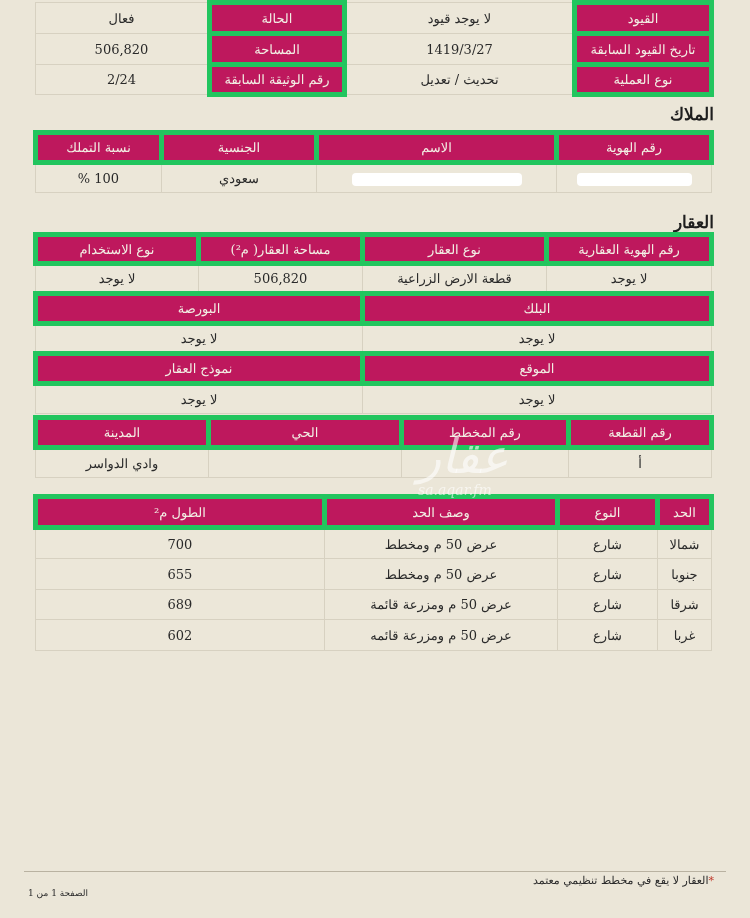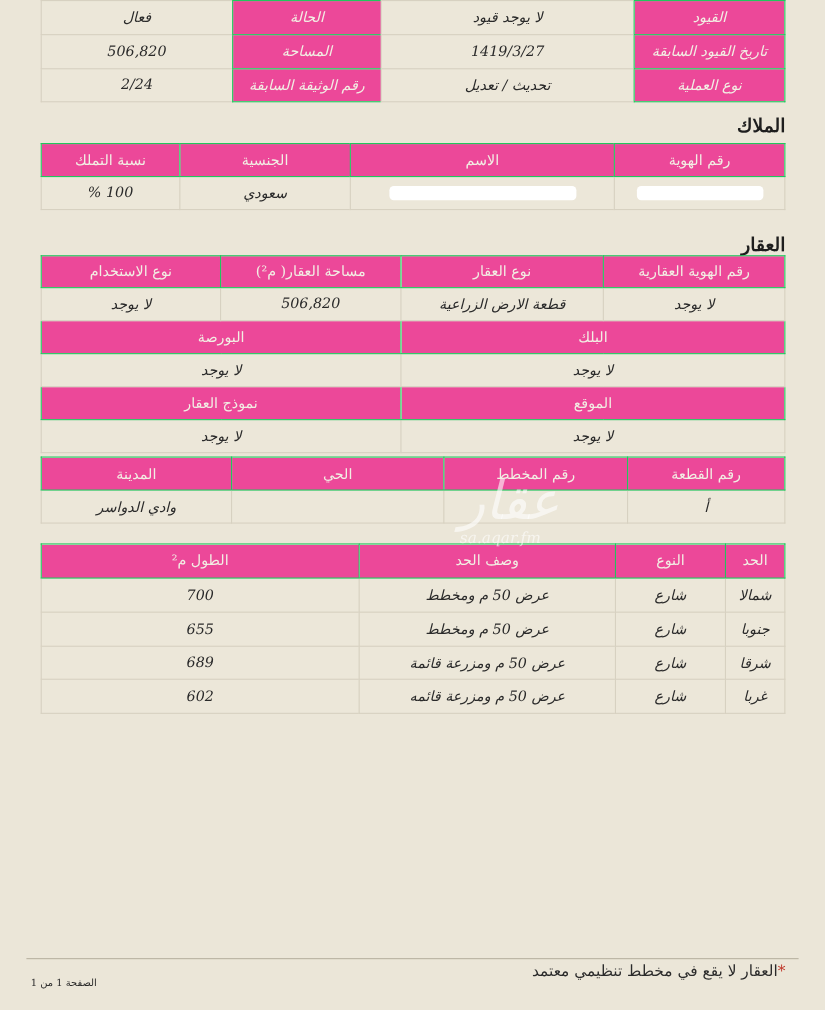--- a/index.html
+++ b/index.html
@@ -16,42 +16,42 @@
   td, th {
     border: 1px solid #d7d1c1;
     text-align: center;
     font-size: 13px;
     font-weight: normal;
     padding: 0;
     overflow: hidden;
     white-space: nowrap;
   }
   th, td.h {
-    background: #ec4899;
+    background: #be185d;
     color: #f2efe4;
-    border: 1px solid #22c55e;
-  }
-  td { background: #ece7d9; font-style: italic; }
+    border: 5px solid #22c55e;
+  }
+  td { background: #ece7d9; }
   .section-title {
     position: absolute; right: 36px;
     font-size: 17px; font-weight: bold; color: #1e1e1e;
   }
   .watermark {
     position: absolute; left: 418px; top: 430px; width: 120px;
     text-align: left; color: rgba(255,255,255,0.6);
     direction: ltr; pointer-events: none; font-style: italic;
   }
   .watermark .big { font-size: 48px; font-family: "DejaVu Sans", sans-serif; line-height: 52px; }
   .watermark .small { font-size: 14px; font-family: "DejaVu Serif", serif; }
   .redact {
     display: inline-block; background: #fff; border-radius: 4px;
     height: 13px; vertical-align: middle;
   }
   .footer-line { position: absolute; left: 24px; right: 24px; top: 871px; border-top: 1px solid #b9b2a1; }
-  .footnote { position: absolute; right: 36px; font-size: 14px; color: #2a2a2a; }
+  .footnote { position: absolute; right: 36px; font-size: 11px; color: #2a2a2a; }
   .star { color: #c0392b; }
   .pageno { position: absolute; left: 28px; top: 888px; font-size: 9px; }
 </style>
 </head>
 <body>
 
 <div class="page">
 
   <table style="top:0; right:36px; width:676px;">
     <colgroup>

